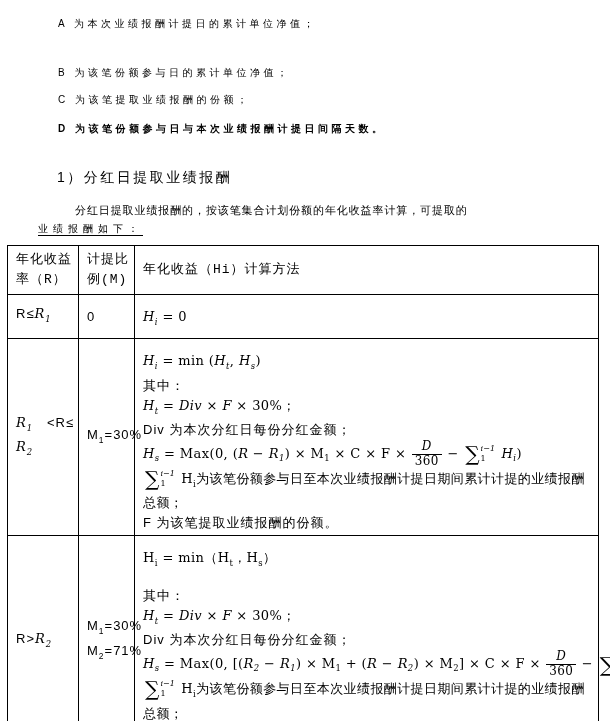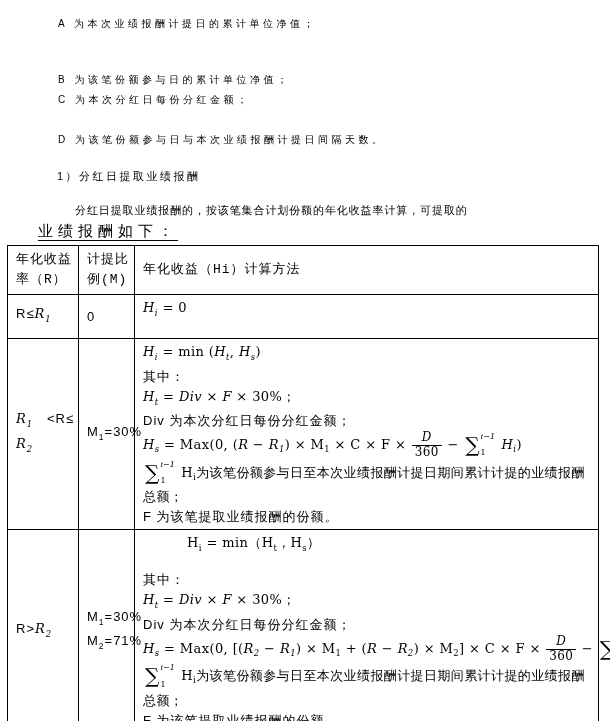--- a/index.html
+++ b/index.html
@@ -2,59 +2,59 @@
 <html><head>
 <meta charset="utf-8">
 <style>
   html,body{margin:0;padding:0;}
   body{
     width:610px;height:721px;position:relative;overflow:hidden;
     background:#ffffff;color:#000;
     font-family:"Liberation Sans","DejaVu Sans",sans-serif;
   }
   .def{position:absolute;left:58px;font-size:10px;letter-spacing:3.5px;white-space:nowrap;}
-  #heading{position:absolute;left:57px;top:169px;font-size:11px;letter-spacing:2.5px;white-space:nowrap;}
+  #heading{position:absolute;left:57px;top:169px;font-size:14px;letter-spacing:2.5px;white-space:nowrap;}
   #para1{position:absolute;left:75px;top:203px;font-size:11px;letter-spacing:0.9px;white-space:nowrap;}
-  #para2{position:absolute;left:38px;top:222px;font-size:15px;letter-spacing:5px;white-space:nowrap;}
+  #para2{position:absolute;left:38px;top:222px;font-size:10px;letter-spacing:5px;white-space:nowrap;}
   #para2 .ul{border-bottom:1px solid #000;padding-bottom:1px;}
 
   table{position:absolute;left:7px;top:245px;width:591px;border-collapse:collapse;table-layout:fixed;}
   th,td{border:1px solid #000;padding:2px 5px 2px 8px;font-weight:normal;
         font-size:13px;vertical-align:middle;text-align:left;}
   thead tr{height:49px;font-family:Liberation Mono, monospace;}
   tbody tr:nth-child(1){height:44px;}
   tbody tr:nth-child(2){height:174px;}
   tbody tr:nth-child(3){height:196px;}
-  td.method{vertical-align:top;padding-top:3px;}
+  td.method{vertical-align:top;padding-top:12px;}
   .ln{line-height:20px;letter-spacing:1px;min-height:18px;}
   .math{font-family:"DejaVu Serif","Liberation Serif",serif;letter-spacing:0.4px;}
   .nw{white-space:nowrap;}
-  .gap{margin-bottom:13px;margin-left:44px;}
+  .gap{margin-bottom:13px;}
   .it{font-style:italic;font-family:"DejaVu Serif","Liberation Serif",serif;}
   sub,sup{font-size:0.65em;}
   .frac{display:inline-flex;flex-direction:column;vertical-align:middle;
         text-align:center;font-size:0.92em;line-height:1.15;margin:0 1px;
         font-family:"DejaVu Serif","Liberation Serif",serif;}
   .frac .num{border-bottom:1px solid #000;padding:0 3px;font-style:italic;}
   .frac .den{padding:0 3px;text-align:right;}
   .sum{display:inline-flex;align-items:stretch;vertical-align:middle;margin:0 2px;
        font-family:"DejaVu Serif","Liberation Serif",serif;letter-spacing:0;}
   .sum .sg{font-size:1.55em;line-height:1;align-self:center;}
   .sum .lim{display:flex;flex-direction:column;justify-content:space-between;
-            font-size:0.62em;line-height:1;margin-left:1px;padding:1px 0;gap:8px;}
+            font-size:0.62em;line-height:1;margin-left:1px;padding:1px 0;}
   .sum .ls{font-style:italic;}
 </style>
 </head>
 <body>
 
 <div id="defs">
     <div class="def" style="top: 17px;">A 为本次业绩报酬计提日的累计单位净值；</div>
-    <div class="def" style="top: 73px;">B 为该笔份额参与日的累计单位净值；</div>
-    <div class="def" style="top: 93px;">C 为本次分红日每份分红金额；</div>
-    <div class="def" style="top: 133px;">D 为该笔份额参与日与本次业绩报酬计提日间隔天数。</div>
+    <div class="def" style="top: 66px;">B 为该笔份额参与日的累计单位净值；</div>
+    <div class="def" style="top: 93px;">C 为该笔提取业绩报酬的份额；</div>
+    <div class="def" style="top: 122px; font-weight: bold;">D 为该笔份额参与日与本次业绩报酬计提日间隔天数。</div>
   </div>
 
 <div id="heading">1）分红日提取业绩报酬</div>
 <div id="para1">分红日提取业绩报酬的，按该笔集合计划份额的年化收益率计算，可提取的</div>
 <div id="para2"><span class="ul">业绩报酬如下：</span></div>
 
 <table>
   <colgroup>
     <col style="width:71px">
     <col style="width:56px">

